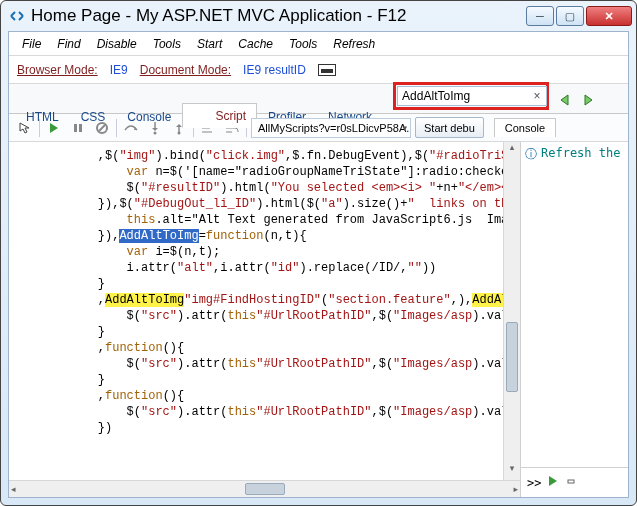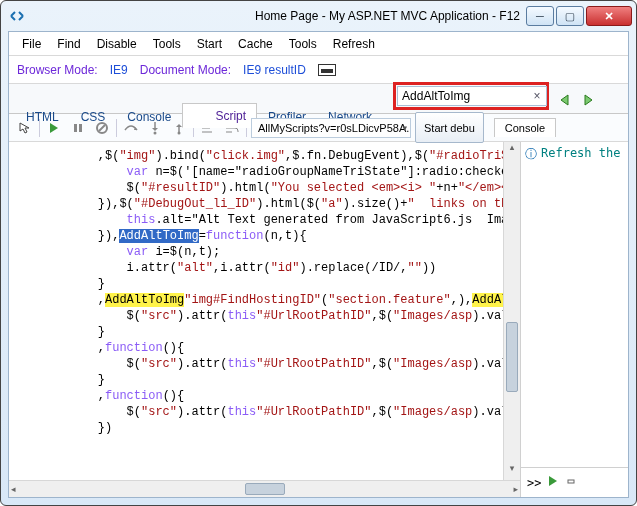--- a/index.html
+++ b/index.html
@@ -18,21 +18,21 @@
     border-radius: 6px;
     display: flex; flex-direction: column;
   }
   .titlebar {
     height: 30px;
     display: flex; align-items: center;
     padding: 0 4px 0 8px;
     gap: 6px;
   }
   .app-icon { width:16px; height:16px; }
-  .title-text { color:#000; flex:1; font-size:12px;text-align:right; }
+  .title-text { color:#000; flex:1; font-size:17px; }
   .win-btns { display:flex; gap:2px; }
   .win-btn {
     width: 28px; height: 20px;
     border: 1px solid #5a7ca0; border-radius: 3px;
     background: linear-gradient(#f5faff,#cfe3f5);
     display:flex; align-items:center; justify-content:center;
     font-size:11px; color:#2a3a4a;
   }
   .win-close {
     width: 46px;
@@ -45,30 +45,31 @@
     background:#fff;
     border:1px solid #9db4cc;
     display:flex; flex-direction:column;
     overflow:hidden;
   }
   .menubar {
     height: 24px;
     display:flex; align-items:center; gap:2px;
     padding: 0 6px;
     border-bottom:1px solid #d9d9d9;
+    font-style:italic;
   }
   .menu-item { padding:2px 7px; color:#000; }
   .modebar {
     height:28px;
     display:flex; align-items:center; gap:12px;
     padding:0 8px;
     border-bottom:1px solid #d9d9d9;
     color:#222;
   }
-  .mode-label { color:#6d28d9; }
+  .mode-label { color:#7f1d1d;text-decoration:underline; }
   .mode-val { color:#1d4ed8; }
   .mode-sq { width:18px; height:12px; border:1px solid #333; display:inline-block; background:#fff; position:relative;}
   .mode-sq::after{content:"";position:absolute;left:2px;right:2px;bottom:2px;height:4px;background:#333;}
   .tabbar {
     height:30px;
     display:flex; align-items:flex-end;
     padding:0 6px;
     gap:0;
     border-bottom:1px solid #c8c8c8;
     background:#f7f9fb;
@@ -77,21 +78,21 @@
     padding:5px 10px 4px 10px;
     color:#1a4a8a;
     border:1px solid transparent;
     border-bottom:none;
     position:relative; top:15px;
   }
   .tab.active {
     background:#fff;
     border-color:#c8c8c8;
     border-bottom:1px solid #fff;
-    color:#4c1d95;
+    color:#7f1d1d;
     padding-left:32px;
   }
   .searchwrap {
     margin-left:10px; margin-bottom:3px;
     display:flex; align-items:center;
     border:3px solid #d22; padding:1px;
   }
   .searchbox {
     width:150px; height:20px;
     border:1px solid #aabfd6; padding:0 18px 0 4px;
@@ -113,21 +114,21 @@
   .tb-btn { width:20px; height:20px; display:flex; align-items:center; justify-content:center; color:#5a6b80; border-radius:2px;}
   .tb-drop {
     border:1px solid #bcd; background:#fefefe;
     height:20px; display:flex; align-items:center;
     padding:0 14px 0 6px; font-size:11px; position:relative;
     max-width:160px; overflow:hidden; white-space:nowrap;
   }
   .tb-drop::after{content:"▾"; position:absolute; right:3px; font-size:9px; color:#555;}
   .startdebug {
     border:1px solid #a6b8cc; background:linear-gradient(#fff,#e8eef5);
-    height:31px; padding:0 8px; font-size:11px;
+    height:21px; padding:0 8px; font-size:11px;
     border-radius:2px;
   }
   .rpanel-tab {
     border:1px solid #c8c8c8; border-bottom:none;
     padding:3px 10px; background:#fff; font-size:11px;
     margin-left:6px;
   }
   .main {
     flex:1; display:flex; overflow:hidden;
   }
@@ -137,21 +138,21 @@
     font-size:12px;
     line-height:16px;
     padding:6px 4px 6px 60px;
     white-space:pre;
     overflow:hidden;
     color:#000;
     position:relative;
   }
   .hl-blue { background:#3169c6; color:#fff; }
   .hl-yel  { background:#fff34a; }
-  .kw { color:#8b5cf6;margin-top:12px; }
+  .kw { color:#a16207;margin-top:12px; }
   .str { color:#a31515; }
   .rside {
     width:108px; border-left:1px solid #d0d0d0;
     display:flex; flex-direction:column;
   }
   .rtop {
     flex:1; padding:4px 4px; font-family:Consolas,monospace; font-size:12px;
     color:#0076a3; display:flex; gap:4px; align-items:flex-start;
   }
   .info-ic { color:#1a6fb0; }

